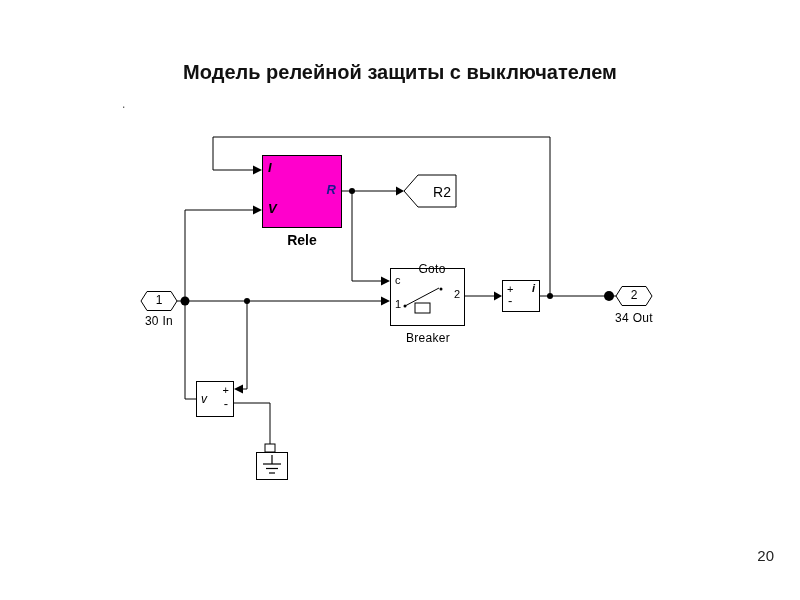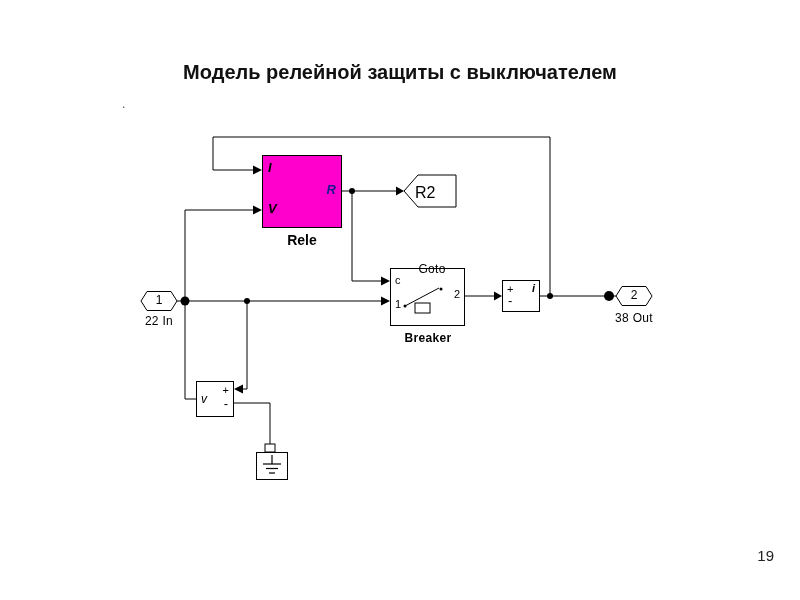--- a/index.html
+++ b/index.html
@@ -14,35 +14,35 @@
   .rele{left:262px;top:155px;width:80px;height:73px;}
   .rele .i{left:5px;top:5px;}
   .rele .v{left:5px;top:46px;}
   .rele .r{right:5px;top:27px;}
   .rele-name{left:262px;top:233px;width:80px;text-align:center;font-weight:bold;font-size:14px;}
   .breaker{left:390px;top:268px;width:75px;height:58px;}
   .breaker .pc{left:4px;top:6px;font-size:11px;}
   .breaker .p1{left:4px;top:30px;font-size:11px;}
   .breaker .p2{right:4px;top:20px;font-size:11px;}
   .blabel{text-align:center;font-size:12px;letter-spacing:0.3px;}
-  .breaker-label{left:382px;top:332px;width:92px;font-weight:bold;}
+  .breaker-label{left:382px;top:332px;width:92px;}
   .imeter{left:502px;top:280px;width:38px;height:32px;}
   .imeter .plus{left:4px;top:3px;font-size:11px;}
   .imeter .minus{left:5px;top:13px;font-size:13px;}
   .imeter .iout{right:4px;top:2px;font-size:11px;font-style:italic;font-weight:bold;}
   .vmeter{left:196px;top:381px;width:38px;height:36px;}
   .vmeter .vout{left:4px;top:11px;font-size:12px;font-style:italic;}
   .vmeter .plus{right:4px;top:3px;font-size:11px;}
   .vmeter .minus{right:5px;top:15px;font-size:13px;}
   .groundblk{left:256px;top:452px;width:32px;height:28px;}
   .inport-num{left:147px;top:294px;width:24px;text-align:center;font-size:12px;}
   .inport-label{left:131px;top:315px;width:56px;}
   .outport-num{left:622px;top:289px;width:24px;text-align:center;font-size:12px;}
   .outport-label{left:604px;top:312px;width:60px;}
-  .goto-tag{left:415px;top:185px;width:36px;text-align:left;font-size:16px;}
+  .goto-tag{left:415px;top:185px;width:36px;text-align:right;font-size:14px;}
   .goto-label{left:406px;top:215px;width:52px;margin-top:48px;}
   .pagenum{left:730px;top:548px;width:44px;text-align:right;font-size:15px;color:#222;}
   svg.wiring{position:absolute;left:0;top:0;z-index:5;}
 </style>
 </head>
 <body>
 
 <div class="slide">
 
   <div class="txt title">Модель релейной защиты с выключателем</div>
@@ -70,27 +70,27 @@
 
   <div class="block vmeter">
     <span class="pl vout">v</span>
     <span class="pl plus">+</span>
     <span class="pl minus">-</span>
   </div>
 
   <div class="block groundblk"></div>
 
   <div class="txt inport-num">1</div>
-  <div class="txt blabel inport-label">22 In</div>
+  <div class="txt blabel inport-label">30 In</div>
   <div class="txt outport-num">2</div>
-  <div class="txt blabel outport-label">38 Out</div>
+  <div class="txt blabel outport-label">34 Out</div>
   <div class="txt goto-tag">R2</div>
   <div class="txt blabel goto-label">Goto</div>
 
-  <div class="txt pagenum">19</div>
+  <div class="txt pagenum">20</div>
 
   <svg class="wiring" width="800" height="600" viewBox="0 0 800 600">
     <g stroke="#000" stroke-width="1" fill="none">
       <polyline points="550,296 550,137 213,137 213,170 253,170"></polyline>
       <polyline points="196,399 185,399 185,210 253,210"></polyline>
       <polyline points="177,301 381,301"></polyline>
       <polyline points="342,191 396,191"></polyline>
       <polyline points="352,191 352,281 381,281"></polyline>
       <polyline points="465,296 494,296"></polyline>
       <polyline points="540,296 616,296"></polyline>

